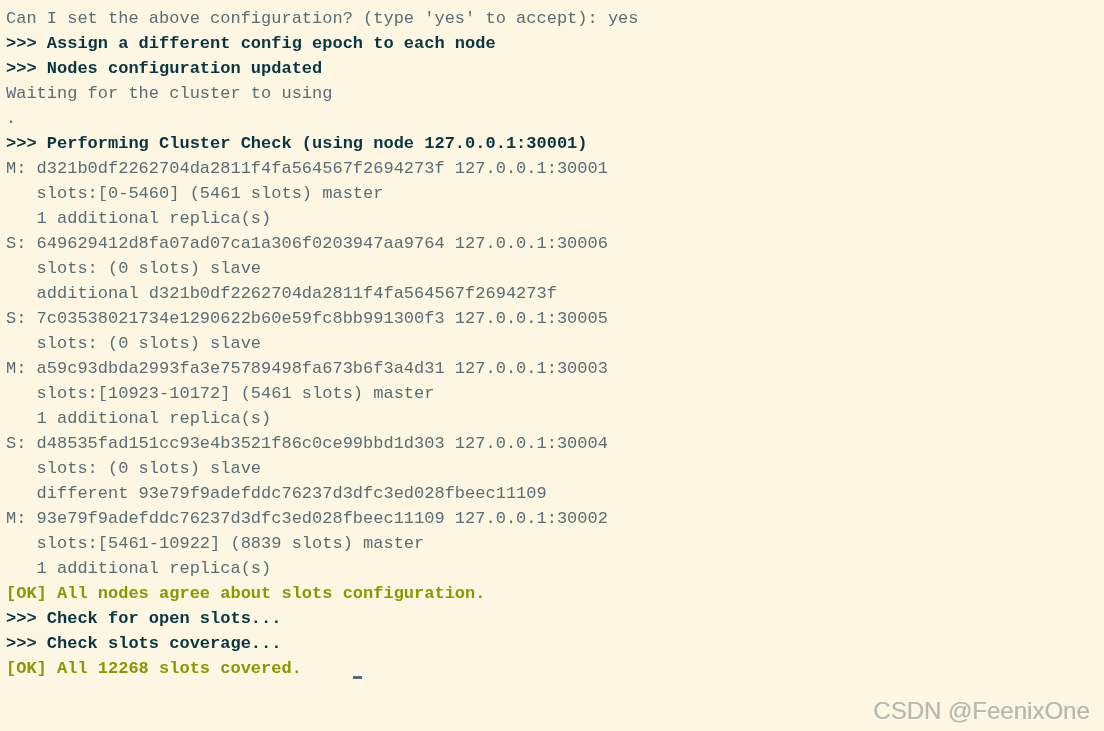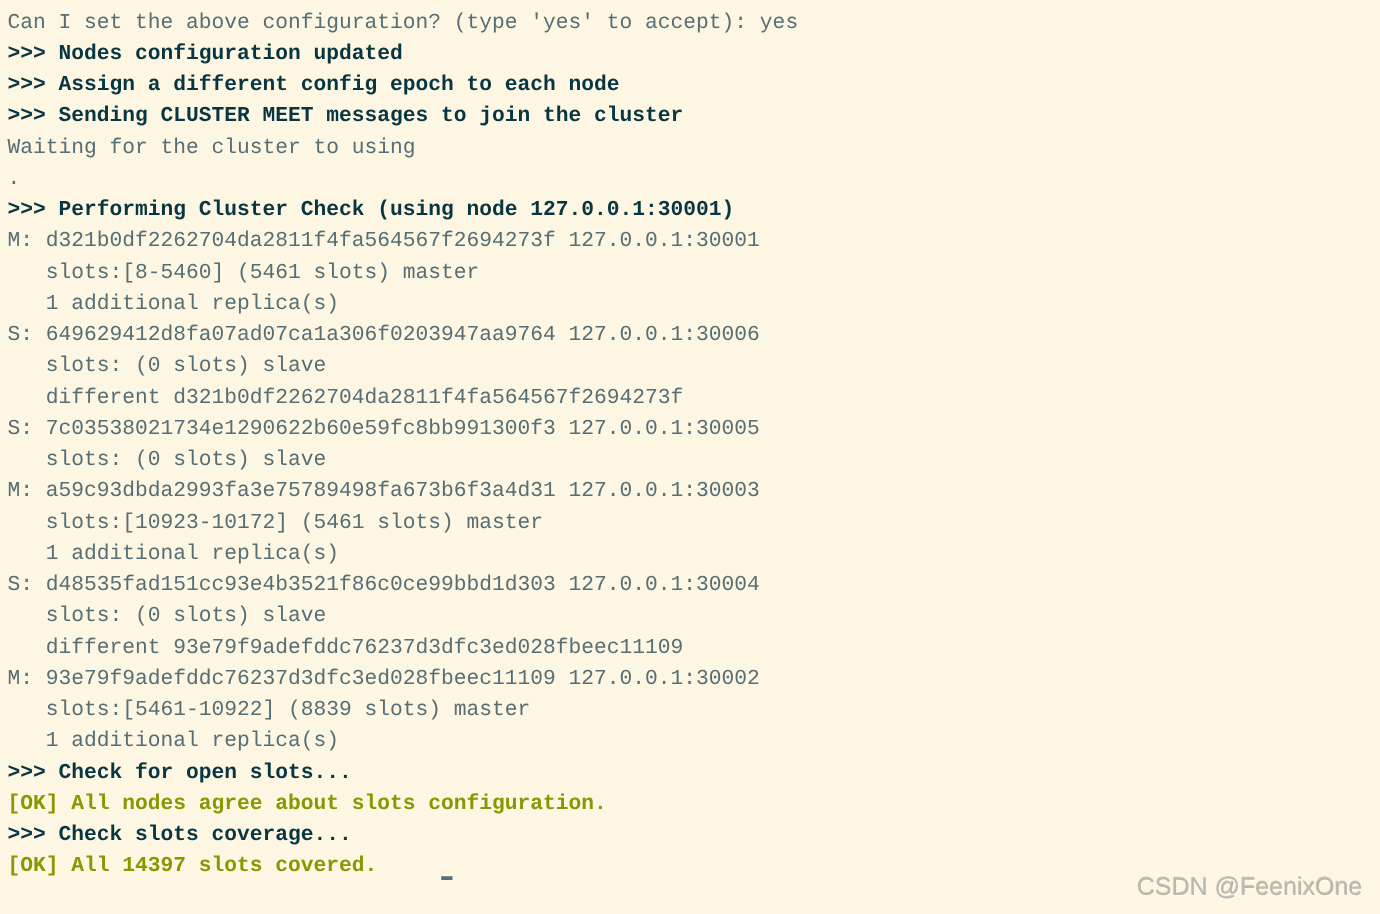--- a/index.html
+++ b/index.html
@@ -23,61 +23,60 @@
     }
     .green {
       font-weight: bold;
       color: #859900;
     }
     .watermark {
       position: fixed;
       bottom: 8px;
       right: 14px;
       color: #b8b9ae;
-      font-size: 20px;
+      font-size: 24px;
       font-family: Arial, sans-serif;
       text-shadow: 0.5px 0.5px 0.5px rgba(255,255,255,0.6), -0.5px -0.5px 0.5px rgba(0,0,0,0.2);
       pointer-events: none;
     }
     .cursor {
       display: inline-block;
       width: 9px;
       height: 3px;
       background: #586e75;
       vertical-align: bottom;
       margin-bottom: 2px;
     }
   </style>
 </head>
 <body>
 
 <div>
   <div class="line">Can I set the above configuration? (type 'yes' to accept): yes</div>
+  <div class="line bold">&gt;&gt;&gt; Assign a different config epoch to each node</div>
   <div class="line bold">&gt;&gt;&gt; Nodes configuration updated</div>
-  <div class="line bold">&gt;&gt;&gt; Assign a different config epoch to each node</div>
-  <div class="line bold">&gt;&gt;&gt; Sending CLUSTER MEET messages to join the cluster</div>
   <div class="line">Waiting for the cluster to using</div>
   <div class="line">.</div>
   <div class="line bold">&gt;&gt;&gt; Performing Cluster Check (using node 127.0.0.1:30001)</div>
   <div class="line">M: d321b0df2262704da2811f4fa564567f2694273f 127.0.0.1:30001</div>
-  <div class="line">   slots:[8-5460] (5461 slots) master</div>
+  <div class="line">   slots:[0-5460] (5461 slots) master</div>
   <div class="line">   1 additional replica(s)</div>
   <div class="line">S: 649629412d8fa07ad07ca1a306f0203947aa9764 127.0.0.1:30006</div>
   <div class="line">   slots: (0 slots) slave</div>
-  <div class="line">   different d321b0df2262704da2811f4fa564567f2694273f</div>
+  <div class="line">   additional d321b0df2262704da2811f4fa564567f2694273f</div>
   <div class="line">S: 7c03538021734e1290622b60e59fc8bb991300f3 127.0.0.1:30005</div>
   <div class="line">   slots: (0 slots) slave</div>
   <div class="line">M: a59c93dbda2993fa3e75789498fa673b6f3a4d31 127.0.0.1:30003</div>
   <div class="line">   slots:[10923-10172] (5461 slots) master</div>
   <div class="line">   1 additional replica(s)</div>
   <div class="line">S: d48535fad151cc93e4b3521f86c0ce99bbd1d303 127.0.0.1:30004</div>
   <div class="line">   slots: (0 slots) slave</div>
   <div class="line">   different 93e79f9adefddc76237d3dfc3ed028fbeec11109</div>
   <div class="line">M: 93e79f9adefddc76237d3dfc3ed028fbeec11109 127.0.0.1:30002</div>
   <div class="line">   slots:[5461-10922] (8839 slots) master</div>
   <div class="line">   1 additional replica(s)</div>
+  <div class="line green">[OK] All nodes agree about slots configuration.</div>
   <div class="line bold">&gt;&gt;&gt; Check for open slots...</div>
-  <div class="line green">[OK] All nodes agree about slots configuration.</div>
   <div class="line bold">&gt;&gt;&gt; Check slots coverage...</div>
-  <div class="line"><span class="green">[OK] All 14397 slots covered.</span><span>     </span><span class="cursor"></span></div>
+  <div class="line"><span class="green">[OK] All 12268 slots covered.</span><span>     </span><span class="cursor"></span></div>
 </div>
 
 <div class="watermark">CSDN @FeenixOne</div>
 
 </body></html>

